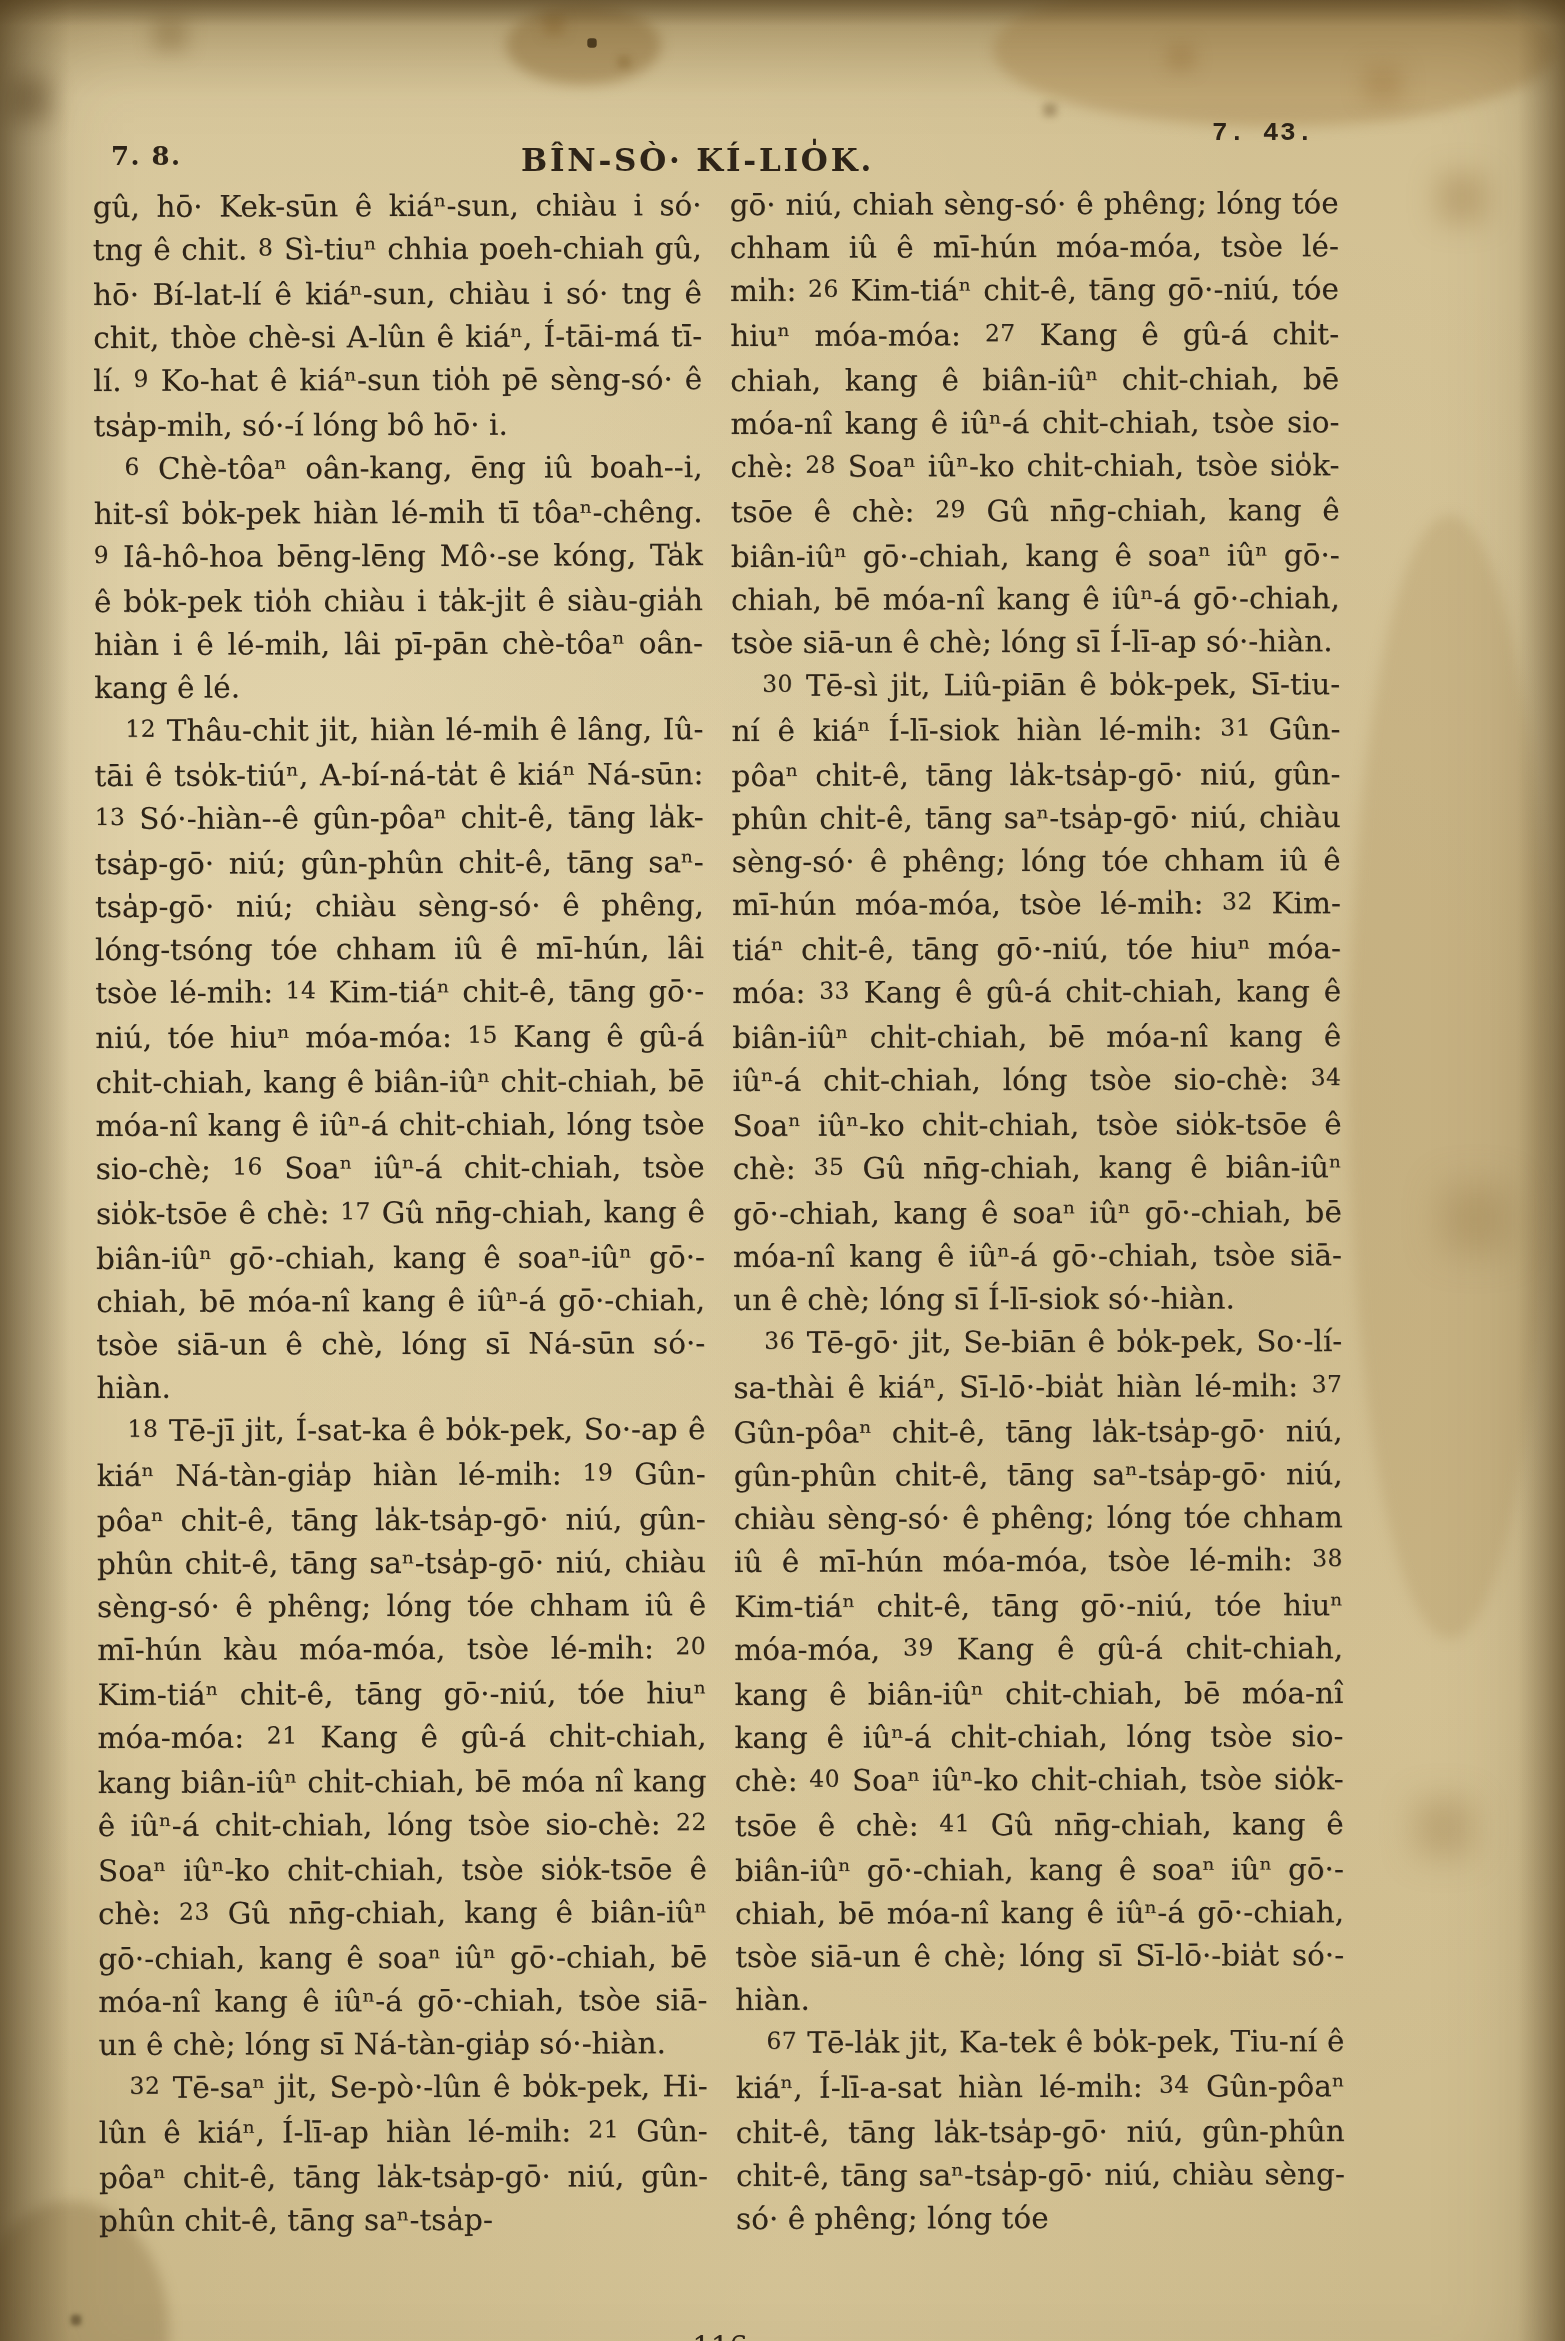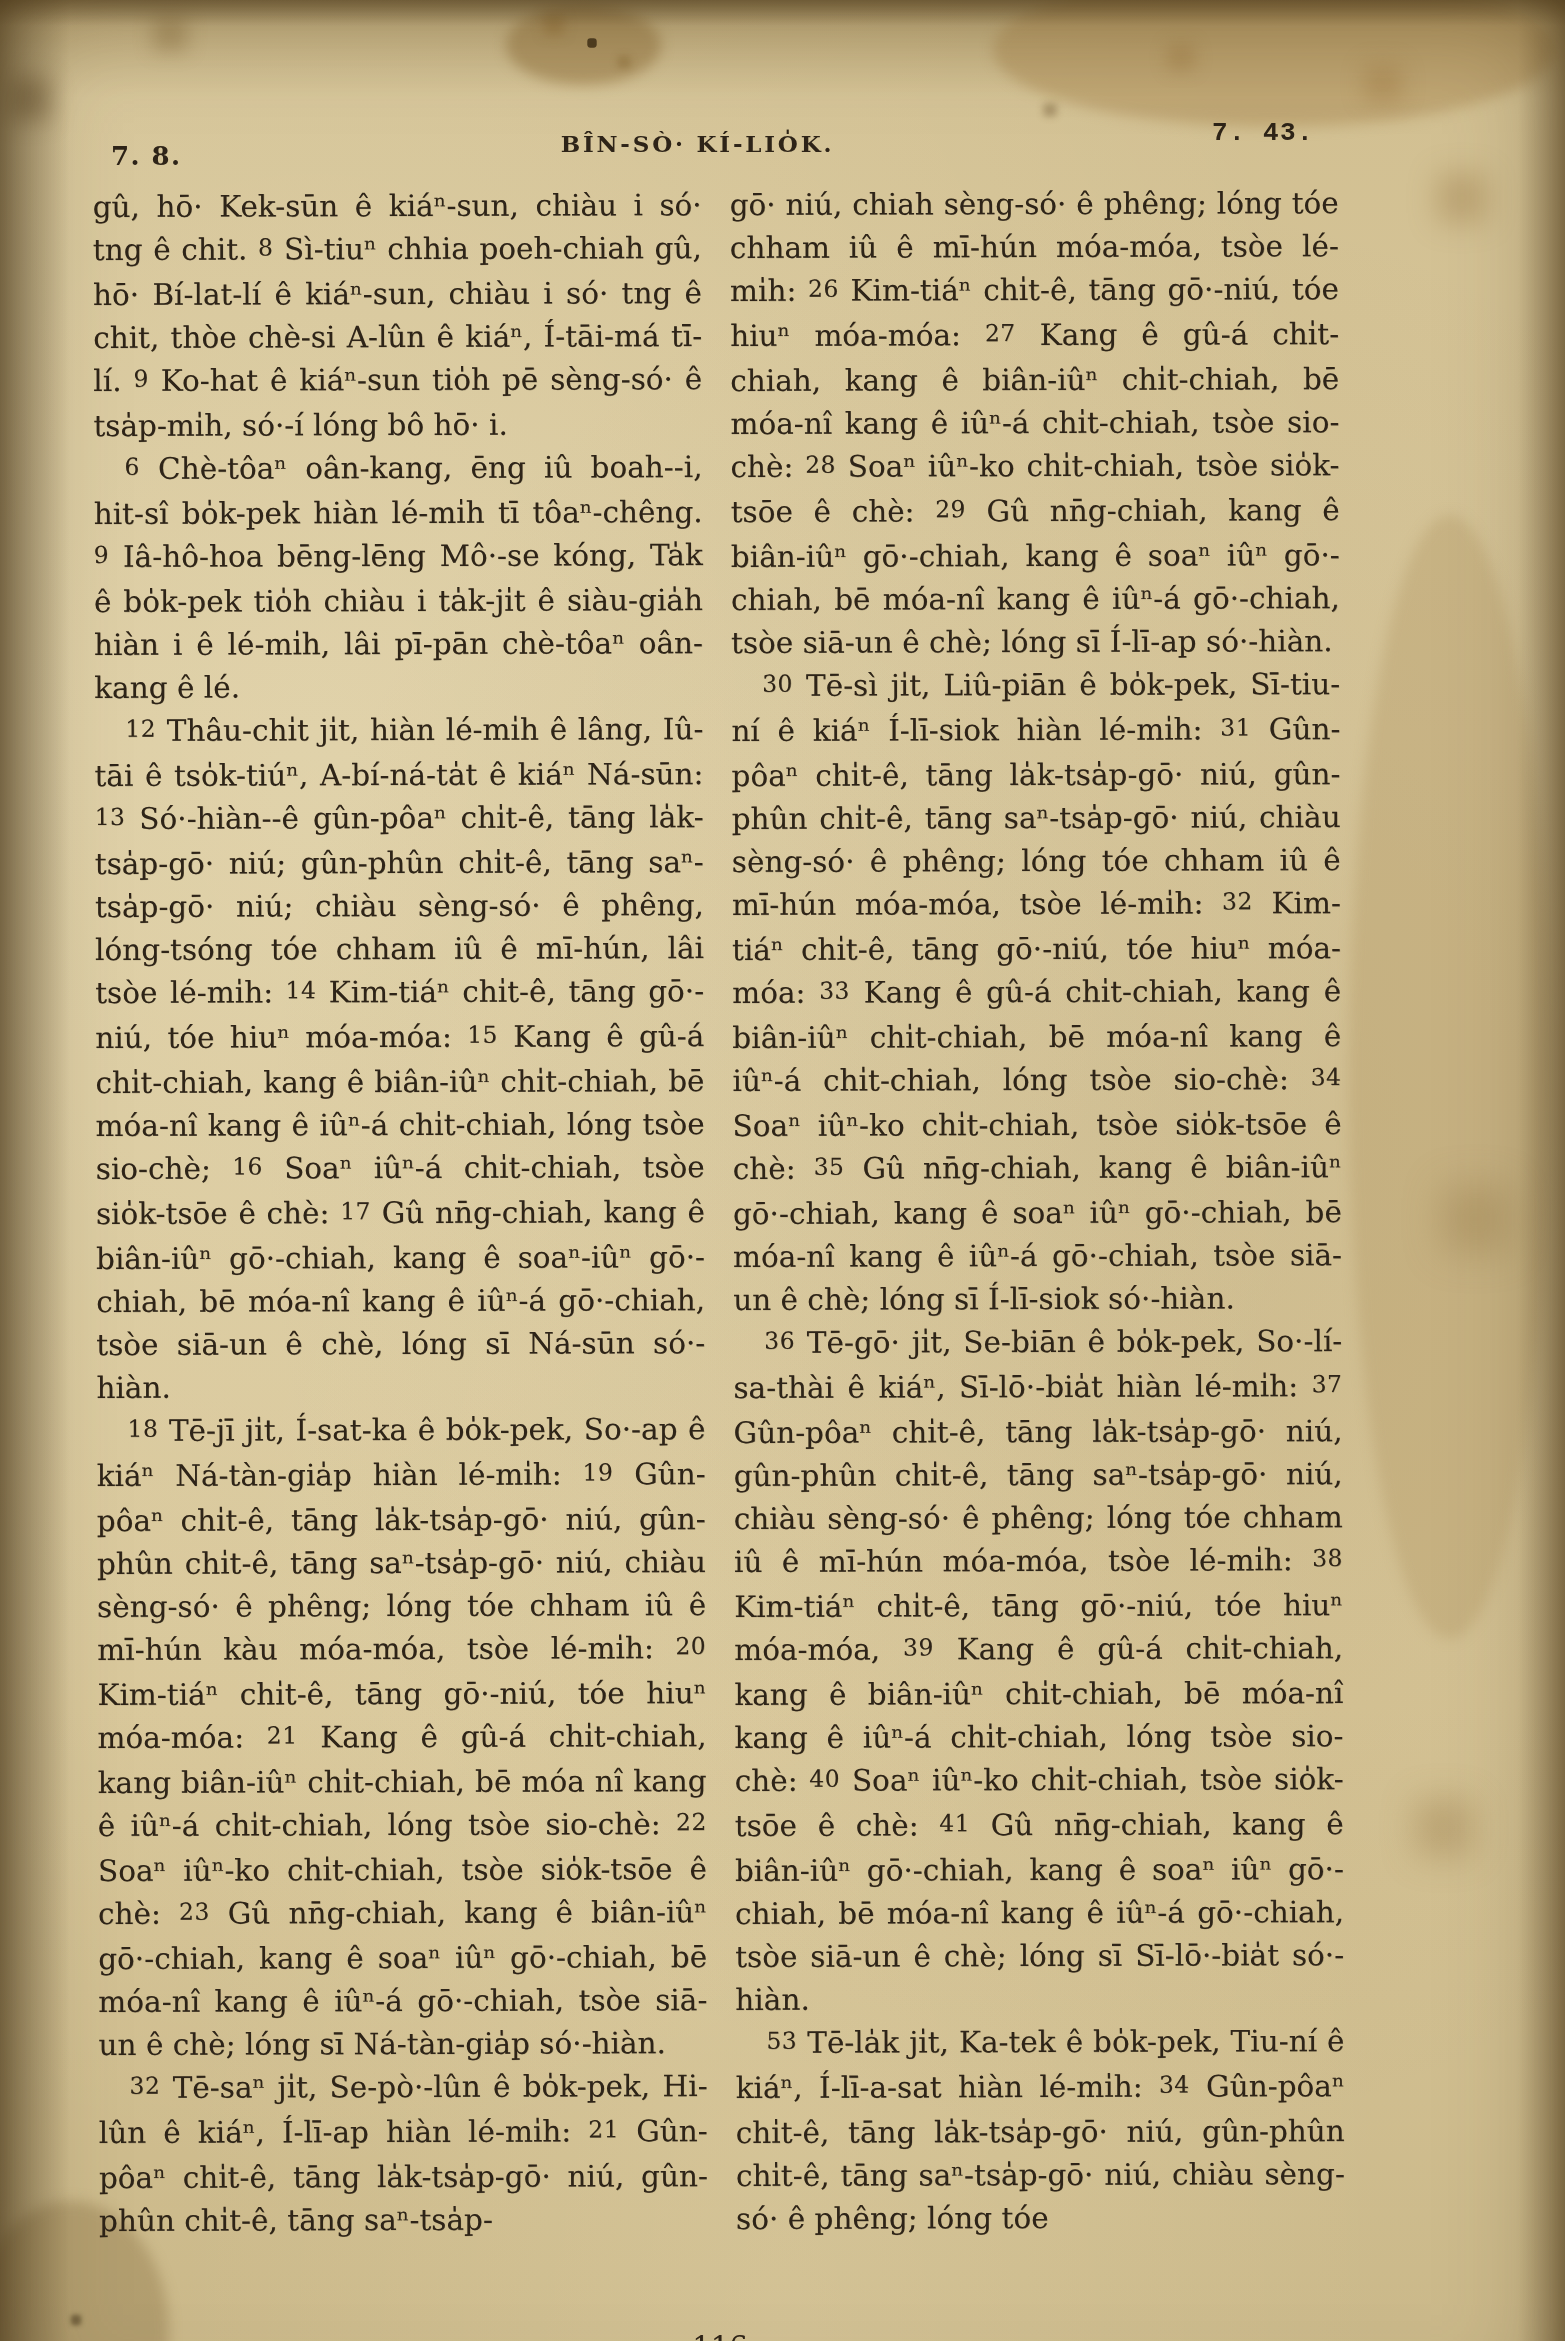--- a/index.html
+++ b/index.html
@@ -50,22 +50,22 @@
   .stain.top-right{left:993px;top:-28px;width:562px;height:155px;background:rgba(168,136,80,.45);}
   .stain.top-center{left:506px;top:4.7px;width:155px;height:80px;background:rgba(146,113,60,.5);}
   .stain.mid-right{left:1349px;top:515px;width:201px;height:1124px;background:rgba(170,140,85,.28);}
   .stain.bottom-left{left:-28px;top:2201px;width:197px;height:262px;background:rgba(120,94,48,.30);}
 
   .running-head{position:absolute;left:0;top:0;width:100%;color:var(--ink);}
   .folio{position:absolute;font-weight:bold;font-size:26px;letter-spacing:1.4px;}
   .folio.left{left:111px;top:141px;}
   .folio.right{left:1212px;top:118px;font-family:Liberation Mono, monospace;}
   .head-title{
-    position:absolute;left:84px;top:130px;width:1227px;text-align:center;
-    font-weight:bold;font-size:23px;letter-spacing:2.8px;
+    position:absolute;left:84px;top:142px;width:1227px;text-align:center;
+    font-weight:bold;font-size:31px;letter-spacing:2.8px;
   }
 
   .text-block{
     position:absolute;left:96px;top:184px;width:1248px;height:2148px;
     overflow:hidden;display:flex;gap:28px;
     transform:rotate(-0.18deg);
     color:var(--ink);
   }
   .col{
     width:609px;flex:0 0 auto;
@@ -108,20 +108,20 @@
         <p class="para"><span>gû, hō· Kek-sūn ê kiáⁿ-sun, chiàu i só· tng ê chit. </span><span class="verse-num">8</span><span> Sì-tiuⁿ chhia poeh-chiah gû, hō· Bí-lat-lí ê kiáⁿ-sun, chiàu i só· tng ê chit, thòe chè-si A-lûn ê kiáⁿ, Í-tāi-má tī-lí. </span><span class="verse-num">9</span><span> Ko-hat ê kiáⁿ-sun tio̍h pē sèng-só· ê tsa̍p-mi̍h, só·-í lóng bô hō· i.</span></p>
         <p class="para indent"><span class="verse-num">6</span><span> Chè-tôaⁿ oân-kang, ēng iû boah--i, hit-sî bo̍k-pek hiàn lé-mi̍h tī tôaⁿ-chêng. </span><span class="verse-num">9</span><span> Iâ-hô-hoa bēng-lēng Mô·-se kóng, Ta̍k ê bo̍k-pek tio̍h chiàu i ta̍k-ji̍t ê siàu-gia̍h hiàn i ê lé-mi̍h, lâi pī-pān chè-tôaⁿ oân-kang ê lé.</span></p>
         <p class="para indent"><span class="verse-num">12</span><span> Thâu-chi̍t ji̍t, hiàn lé-mi̍h ê lâng, Iû-tāi ê tso̍k-tiúⁿ, A-bí-ná-ta̍t ê kiáⁿ Ná-sūn: </span><span class="verse-num">13</span><span> Só·-hiàn--ê gûn-pôaⁿ chi̍t-ê, tāng la̍k-tsa̍p-gō· niú; gûn-phûn chi̍t-ê, tāng saⁿ-tsa̍p-gō· niú; chiàu sèng-só· ê phêng, lóng-tsóng tóe chham iû ê mī-hún, lâi tsòe lé-mi̍h: </span><span class="verse-num">14</span><span> Kim-tiáⁿ chi̍t-ê, tāng gō·-niú, tóe hiuⁿ móa-móa: </span><span class="verse-num">15</span><span> Kang ê gû-á chi̍t-chiah, kang ê biân-iûⁿ chi̍t-chiah, bē móa-nî kang ê iûⁿ-á chi̍t-chiah, lóng tsòe sio-chè; </span><span class="verse-num">16</span><span> Soaⁿ iûⁿ-á chi̍t-chiah, tsòe sio̍k-tsōe ê chè: </span><span class="verse-num">17</span><span> Gû nn̄g-chiah, kang ê biân-iûⁿ gō·-chiah, kang ê soaⁿ-iûⁿ gō·-chiah, bē móa-nî kang ê iûⁿ-á gō·-chiah, tsòe siā-un ê chè, lóng sī Ná-sūn só·-hiàn.</span></p>
         <p class="para indent"><span class="verse-num">18</span><span> Tē-jī ji̍t, Í-sat-ka ê bo̍k-pek, So·-ap ê kiáⁿ Ná-tàn-gia̍p hiàn lé-mi̍h: </span><span class="verse-num">19</span><span> Gûn-pôaⁿ chi̍t-ê, tāng la̍k-tsa̍p-gō· niú, gûn-phûn chi̍t-ê, tāng saⁿ-tsa̍p-gō· niú, chiàu sèng-só· ê phêng; lóng tóe chham iû ê mī-hún kàu móa-móa, tsòe lé-mi̍h: </span><span class="verse-num">20</span><span> Kim-tiáⁿ chi̍t-ê, tāng gō·-niú, tóe hiuⁿ móa-móa: </span><span class="verse-num">21</span><span> Kang ê gû-á chi̍t-chiah, kang biân-iûⁿ chi̍t-chiah, bē móa nî kang ê iûⁿ-á chi̍t-chiah, lóng tsòe sio-chè: </span><span class="verse-num">22</span><span> Soaⁿ iûⁿ-ko chi̍t-chiah, tsòe sio̍k-tsōe ê chè: </span><span class="verse-num">23</span><span> Gû nn̄g-chiah, kang ê biân-iûⁿ gō·-chiah, kang ê soaⁿ iûⁿ gō·-chiah, bē móa-nî kang ê iûⁿ-á gō·-chiah, tsòe siā-un ê chè; lóng sī Ná-tàn-gia̍p só·-hiàn.</span></p>
         <p class="para indent"><span class="verse-num">32</span><span> Tē-saⁿ ji̍t, Se-pò·-lûn ê bo̍k-pek, Hi-lûn ê kiáⁿ, Í-lī-ap hiàn lé-mi̍h: </span><span class="verse-num">21</span><span> Gûn-pôaⁿ chi̍t-ê, tāng la̍k-tsa̍p-gō· niú, gûn-phûn chi̍t-ê, tāng saⁿ-tsa̍p-</span></p>
       </div>
     <div class="col">
         <p class="para"><span>gō· niú, chiah sèng-só· ê phêng; lóng tóe chham iû ê mī-hún móa-móa, tsòe lé-mi̍h: </span><span class="verse-num">26</span><span> Kim-tiáⁿ chi̍t-ê, tāng gō·-niú, tóe hiuⁿ móa-móa: </span><span class="verse-num">27</span><span> Kang ê gû-á chi̍t-chiah, kang ê biân-iûⁿ chi̍t-chiah, bē móa-nî kang ê iûⁿ-á chi̍t-chiah, tsòe sio-chè: </span><span class="verse-num">28</span><span> Soaⁿ iûⁿ-ko chi̍t-chiah, tsòe sio̍k-tsōe ê chè: </span><span class="verse-num">29</span><span> Gû nn̄g-chiah, kang ê biân-iûⁿ gō·-chiah, kang ê soaⁿ iûⁿ gō·-chiah, bē móa-nî kang ê iûⁿ-á gō·-chiah, tsòe siā-un ê chè; lóng sī Í-lī-ap só·-hiàn.</span></p>
         <p class="para indent"><span class="verse-num">30</span><span> Tē-sì ji̍t, Liû-piān ê bo̍k-pek, Sī-tiu-ní ê kiáⁿ Í-lī-siok hiàn lé-mi̍h: </span><span class="verse-num">31</span><span> Gûn-pôaⁿ chi̍t-ê, tāng la̍k-tsa̍p-gō· niú, gûn-phûn chi̍t-ê, tāng saⁿ-tsa̍p-gō· niú, chiàu sèng-só· ê phêng; lóng tóe chham iû ê mī-hún móa-móa, tsòe lé-mi̍h: </span><span class="verse-num">32</span><span> Kim-tiáⁿ chi̍t-ê, tāng gō·-niú, tóe hiuⁿ móa-móa: </span><span class="verse-num">33</span><span> Kang ê gû-á chi̍t-chiah, kang ê biân-iûⁿ chi̍t-chiah, bē móa-nî kang ê iûⁿ-á chi̍t-chiah, lóng tsòe sio-chè: </span><span class="verse-num">34</span><span> Soaⁿ iûⁿ-ko chi̍t-chiah, tsòe sio̍k-tsōe ê chè: </span><span class="verse-num">35</span><span> Gû nn̄g-chiah, kang ê biân-iûⁿ gō·-chiah, kang ê soaⁿ iûⁿ gō·-chiah, bē móa-nî kang ê iûⁿ-á gō·-chiah, tsòe siā-un ê chè; lóng sī Í-lī-siok só·-hiàn.</span></p>
         <p class="para indent"><span class="verse-num">36</span><span> Tē-gō· ji̍t, Se-biān ê bo̍k-pek, So·-lí-sa-thài ê kiáⁿ, Sī-lō·-bia̍t hiàn lé-mi̍h: </span><span class="verse-num">37</span><span> Gûn-pôaⁿ chi̍t-ê, tāng la̍k-tsa̍p-gō· niú, gûn-phûn chi̍t-ê, tāng saⁿ-tsa̍p-gō· niú, chiàu sèng-só· ê phêng; lóng tóe chham iû ê mī-hún móa-móa, tsòe lé-mi̍h: </span><span class="verse-num">38</span><span> Kim-tiáⁿ chi̍t-ê, tāng gō·-niú, tóe hiuⁿ móa-móa, </span><span class="verse-num">39</span><span> Kang ê gû-á chi̍t-chiah, kang ê biân-iûⁿ chi̍t-chiah, bē móa-nî kang ê iûⁿ-á chi̍t-chiah, lóng tsòe sio-chè: </span><span class="verse-num">40</span><span> Soaⁿ iûⁿ-ko chi̍t-chiah, tsòe sio̍k-tsōe ê chè: </span><span class="verse-num">41</span><span> Gû nn̄g-chiah, kang ê biân-iûⁿ gō·-chiah, kang ê soaⁿ iûⁿ gō·-chiah, bē móa-nî kang ê iûⁿ-á gō·-chiah, tsòe siā-un ê chè; lóng sī Sī-lō·-bia̍t só·-hiàn.</span></p>
-        <p class="para indent"><span class="verse-num">53</span><span> Tē-la̍k ji̍t, Ka-tek ê bo̍k-pek, Tiu-ní ê kiáⁿ, Í-lī-a-sat hiàn lé-mi̍h: </span><span class="verse-num">34</span><span> Gûn-pôaⁿ chi̍t-ê, tāng la̍k-tsa̍p-gō· niú, gûn-phûn chi̍t-ê, tāng saⁿ-tsa̍p-gō· niú, chiàu sèng-só· ê phêng; lóng tóe</span></p>
+        <p class="para indent"><span class="verse-num">67</span><span> Tē-la̍k ji̍t, Ka-tek ê bo̍k-pek, Tiu-ní ê kiáⁿ, Í-lī-a-sat hiàn lé-mi̍h: </span><span class="verse-num">34</span><span> Gûn-pôaⁿ chi̍t-ê, tāng la̍k-tsa̍p-gō· niú, gûn-phûn chi̍t-ê, tāng saⁿ-tsa̍p-gō· niú, chiàu sèng-só· ê phêng; lóng tóe</span></p>
       </div>
   </div>
 
   <div class="page-number">116</div>
 
 </div>
 
 
 </body></html>

